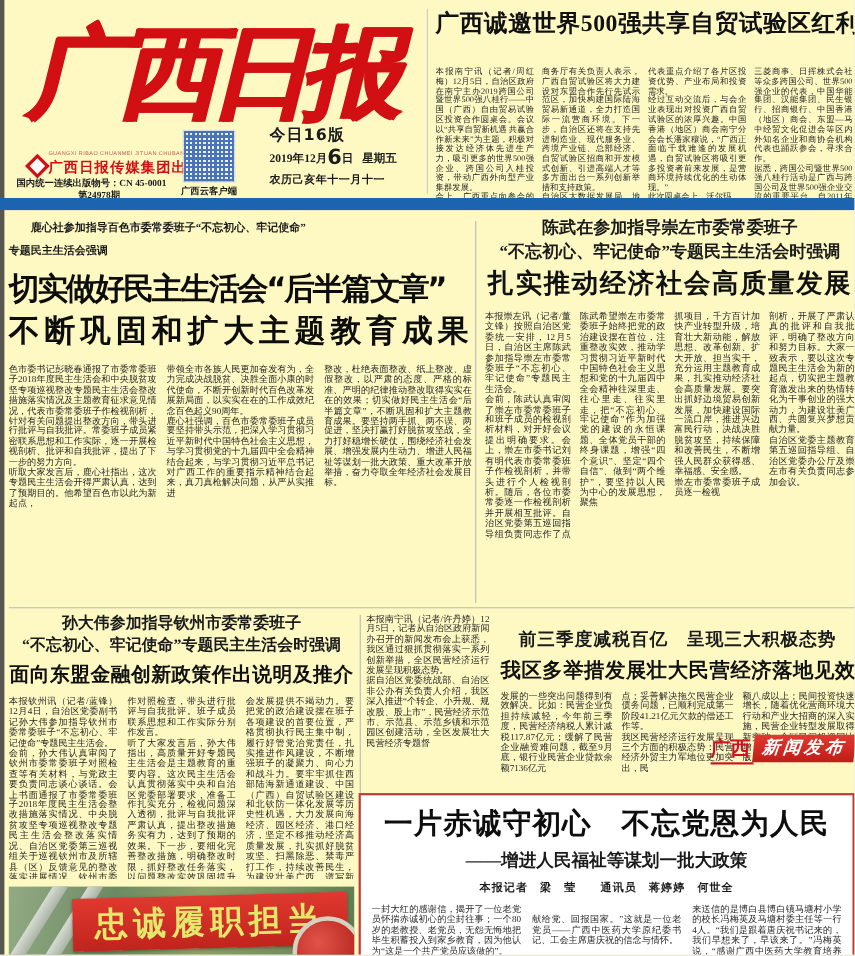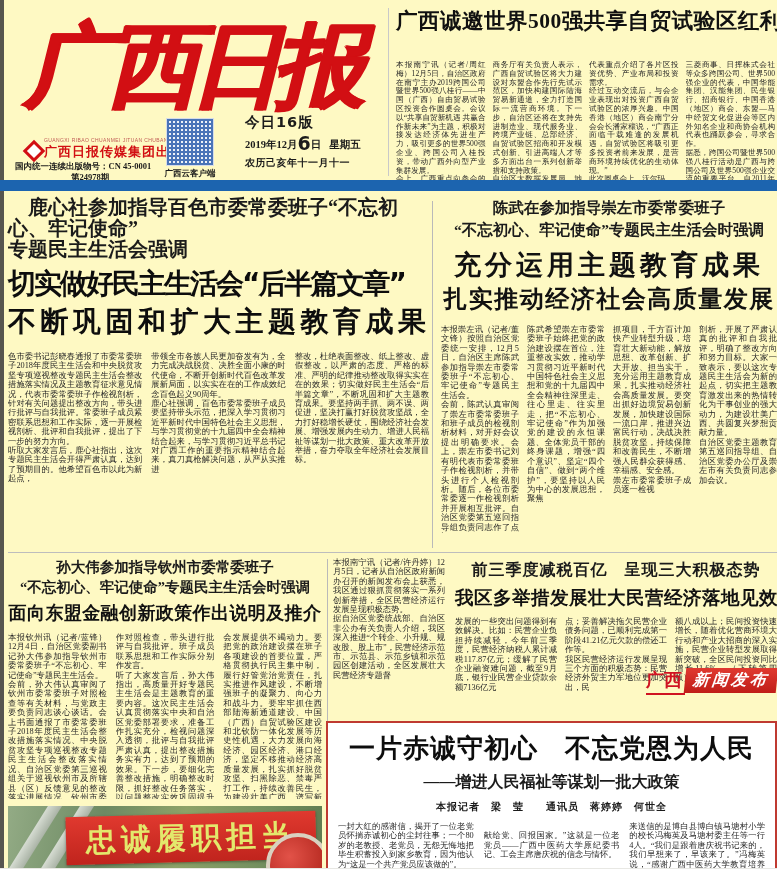--- a/index.html
+++ b/index.html
@@ -43,42 +43,42 @@
   .v2{left:327px;top:559px;width:1px;height:238px;background:#b9b9b9;}
 
   
   .top-art{left:396px;top:6px;width:379px;}
   .top-head{font-size:21.5px;letter-spacing:.5px;white-space:nowrap;}
   .top-cols{margin-top:26px;height:130px;gap:7px;}
   .top-cols .col{font-size:7.6px;line-height:8.8px;}
 
   
   .lx{left:8px;top:197px;width:421px;}
-  .lx-kicker{font-size:20px;line-height:21px;text-indent:20px;}
+  .lx-kicker{font-size:10px;line-height:21px;text-indent:20px;}
   .lx-h1{margin-top:5px;font-size:28px;letter-spacing:-2px;white-space:nowrap;}
   .lx-h2{font-size:28px;letter-spacing:4.5px;white-space:nowrap;}
   .lx-cols{margin-top:11px;height:219px;gap:9px;}
 
   
   .cw{left:441px;top:197px;width:336px;text-align:center;}
   .cw-kicker{font-size:15.5px;line-height:22px;}
   .cw-h1{margin-top:6px;font-size:27px;letter-spacing:4px;white-space:nowrap;}
   .cw-h2{font-size:24px;letter-spacing:1.5px;white-space:nowrap;}
   .cw-cols{margin-top:10px;height:208px;gap:8px;text-align:left;}
 
   
   .sd{left:8px;top:557px;width:314px;text-align:center;}
   .sd-kicker{font-size:14.5px;line-height:20px;}
   .sd-h{margin-top:4px;font-size:18px;letter-spacing:.4px;white-space:nowrap;}
   .sd-cols{margin-top:8px;height:166px;gap:9px;text-align:left;justify-content:center;}
 
   
   .my{left:333px;top:556px;width:444px;height:162px;}
   .my-colleft{position:absolute;left:0;top:2px;width:112px;height:140px;}
-  .my-right{position:absolute;left:122px;top:4px;width:322px;text-align:center;}
+  .my-right{position:absolute;left:122px;top:15px;width:322px;text-align:center;}
   .my-kicker{font-size:16px;font-weight:bold;letter-spacing:1px;white-space:nowrap;}
   .my-h{margin-top:4px;font-size:18.5px;letter-spacing:.5px;white-space:nowrap;}
   .my-cols{margin-top:7px;height:74px;gap:8px;text-align:left;}
   .news-banner{position:absolute;left:313px;top:112px;width:131px;height:24px;display:flex;align-items:flex-start;}
   .nb-gx{font-size:18px;font-weight:900;font-family:"DejaVu Sans",sans-serif;color:#cf1322;
          border-bottom:2px solid #cf1322;padding:0 3px 1px 0;}
   .nb-block{background:linear-gradient(#e03a30,#c01d18);color:#fff;font-size:16px;font-weight:900;
             font-family:"DejaVu Sans",sans-serif;font-style:italic;letter-spacing:3px;
             padding:2px 8px;transform:skewX(-6deg);}
 
@@ -154,21 +154,20 @@
 鹿心社强调，百色市委常委班子成员要坚持带头示范，把深入学习贯彻习近平新时代中国特色社会主义思想，与学习贯彻党的十九届四中全会精神结合起来，与学习贯彻习近平总书记对广西工作的重要指示精神结合起来，真刀真枪解决问题，从严从实推进</div>
       <div class="col">整改，杜绝表面整改、纸上整改、虚假整改，以严肃的态度、严格的标准、严明的纪律推动整改取得实实在在的效果；切实做好民主生活会“后半篇文章”，不断巩固和扩大主题教育成果。要坚持两手抓、两不误、两促进，坚决打赢打好脱贫攻坚战，全力打好稳增长硬仗，围绕经济社会发展、增强发展内生动力、增进人民福祉等谋划一批大政策、重大改革开放举措，奋力夺取全年经济社会发展目标。</div>
     </div>
   </div>
 
   <div class="v1 abs"></div>
 
   <div class="cw abs">
     <div class="cw-kicker k-serif">陈武在参加指导崇左市委常委班子
 “不忘初心、牢记使命”专题民主生活会时强调</div>
-    <div class="cw-h1 h-song">充分运用主题教育成果</div>
     <div class="cw-h2 h-song">扎实推动经济社会高质量发展</div>
     <div class="cols cw-cols">
       <div class="col">本报崇左讯（记者/董文锋）按照自治区党委统一安排，12月5日，自治区主席陈武参加指导崇左市委常委班子“不忘初心、牢记使命”专题民主生活会。
 会前，陈武认真审阅了崇左市委常委班子和班子成员的检视剖析材料，对开好会议提出明确要求。会上，崇左市委书记刘有明代表市委常委班子作检视剖析，并带头进行个人检视剖析。随后，各位市委常委逐一作检视剖析并开展相互批评。自治区党委第五巡回指导组负责同志作了点评。</div>
       <div class="col">陈武希望崇左市委常委班子始终把党的政治建设摆在首位，注重整改实效，推动学习贯彻习近平新时代中国特色社会主义思想和党的十九届四中全会精神往深里走、往心里走、往实里走，把“不忘初心、牢记使命”作为加强党的建设的永恒课题、全体党员干部的终身课题，增强“四个意识”、坚定“四个自信”、做到“两个维护”，要坚持以人民为中心的发展思想，聚焦</div>
       <div class="col">抓项目，千方百计加快产业转型升级，培育壮大新动能，解放思想、改革创新、扩大开放、担当实干，充分运用主题教育成果，扎实推动经济社会高质量发展。要突出抓好边境贸易创新发展，加快建设国际一流口岸，推进兴边富民行动，决战决胜脱贫攻坚，持续保障和改善民生，不断增强人民群众获得感、幸福感、安全感。
 崇左市委常委班子成员逐一检视</div>
       <div class="col">剖析，开展了严肃认真的批评和自我批评，明确了整改方向和努力目标。大家一致表示，要以这次专题民主生活会为新的起点，切实把主题教育激发出来的热情转化为干事创业的强大动力，为建设壮美广西、共圆复兴梦想贡献力量。
 自治区党委主题教育第五巡回指导组、自治区党委办公厅及崇左市有关负责同志参加会议。</div>
     </div>

